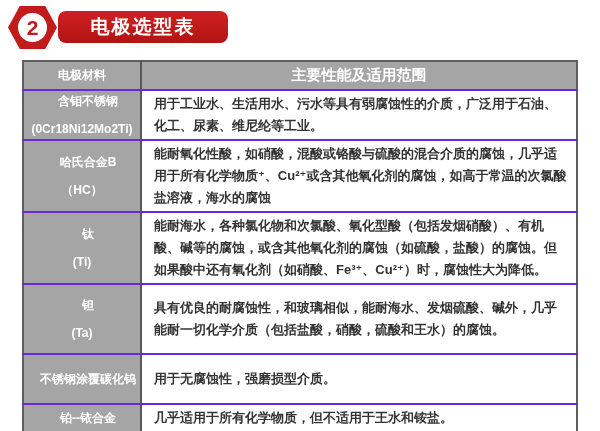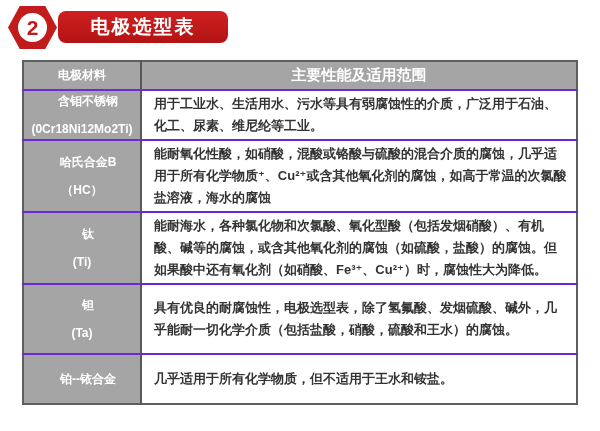--- a/index.html
+++ b/index.html
@@ -95,23 +95,30 @@
       <span class="mat-sub">(Ti)</span>
     </td>
     <td class="desc">能耐海水，各种氯化物和次氯酸、氧化型酸（包括发烟硝酸）、有机酸、碱等的腐蚀，或含其他氧化剂的腐蚀（如硫酸，盐酸）的腐蚀。但如果酸中还有氧化剂（如硝酸、Fe³⁺、Cu²⁺）时，腐蚀性大为降低。</td>
   </tr>
 
   <tr>
     <td class="material">
       <span class="mat-name">钽</span>
       <span class="mat-sub">(Ta)</span>
     </td>
-    <td class="desc">具有优良的耐腐蚀性，电极选型表，除了氢氟酸、发烟硫酸、碱外，几乎能耐一切化学介质（包括盐酸，硝酸，硫酸和王水）的腐蚀。</td>
+    <td class="desc">具有优良的耐腐蚀性，和玻璃相似，能耐海水、发烟硫酸、碱外，几乎能耐一切化学介质（包括盐酸，硝酸，硫酸和王水）的腐蚀。</td>
   </tr>
 
+  <tr>
+    <td class="material">
+      <span class="mat-name">不锈钢涂覆碳化钨</span>
+
+    </td>
+    <td class="desc">用于无腐蚀性，强磨损型介质。</td>
+  </tr>
 
   <tr>
     <td class="material">
       <span class="mat-name">铂--铱合金</span>
 
     </td>
     <td class="desc">几乎适用于所有化学物质，但不适用于王水和铵盐。</td>
   </tr>
 </tbody>
 </table>

